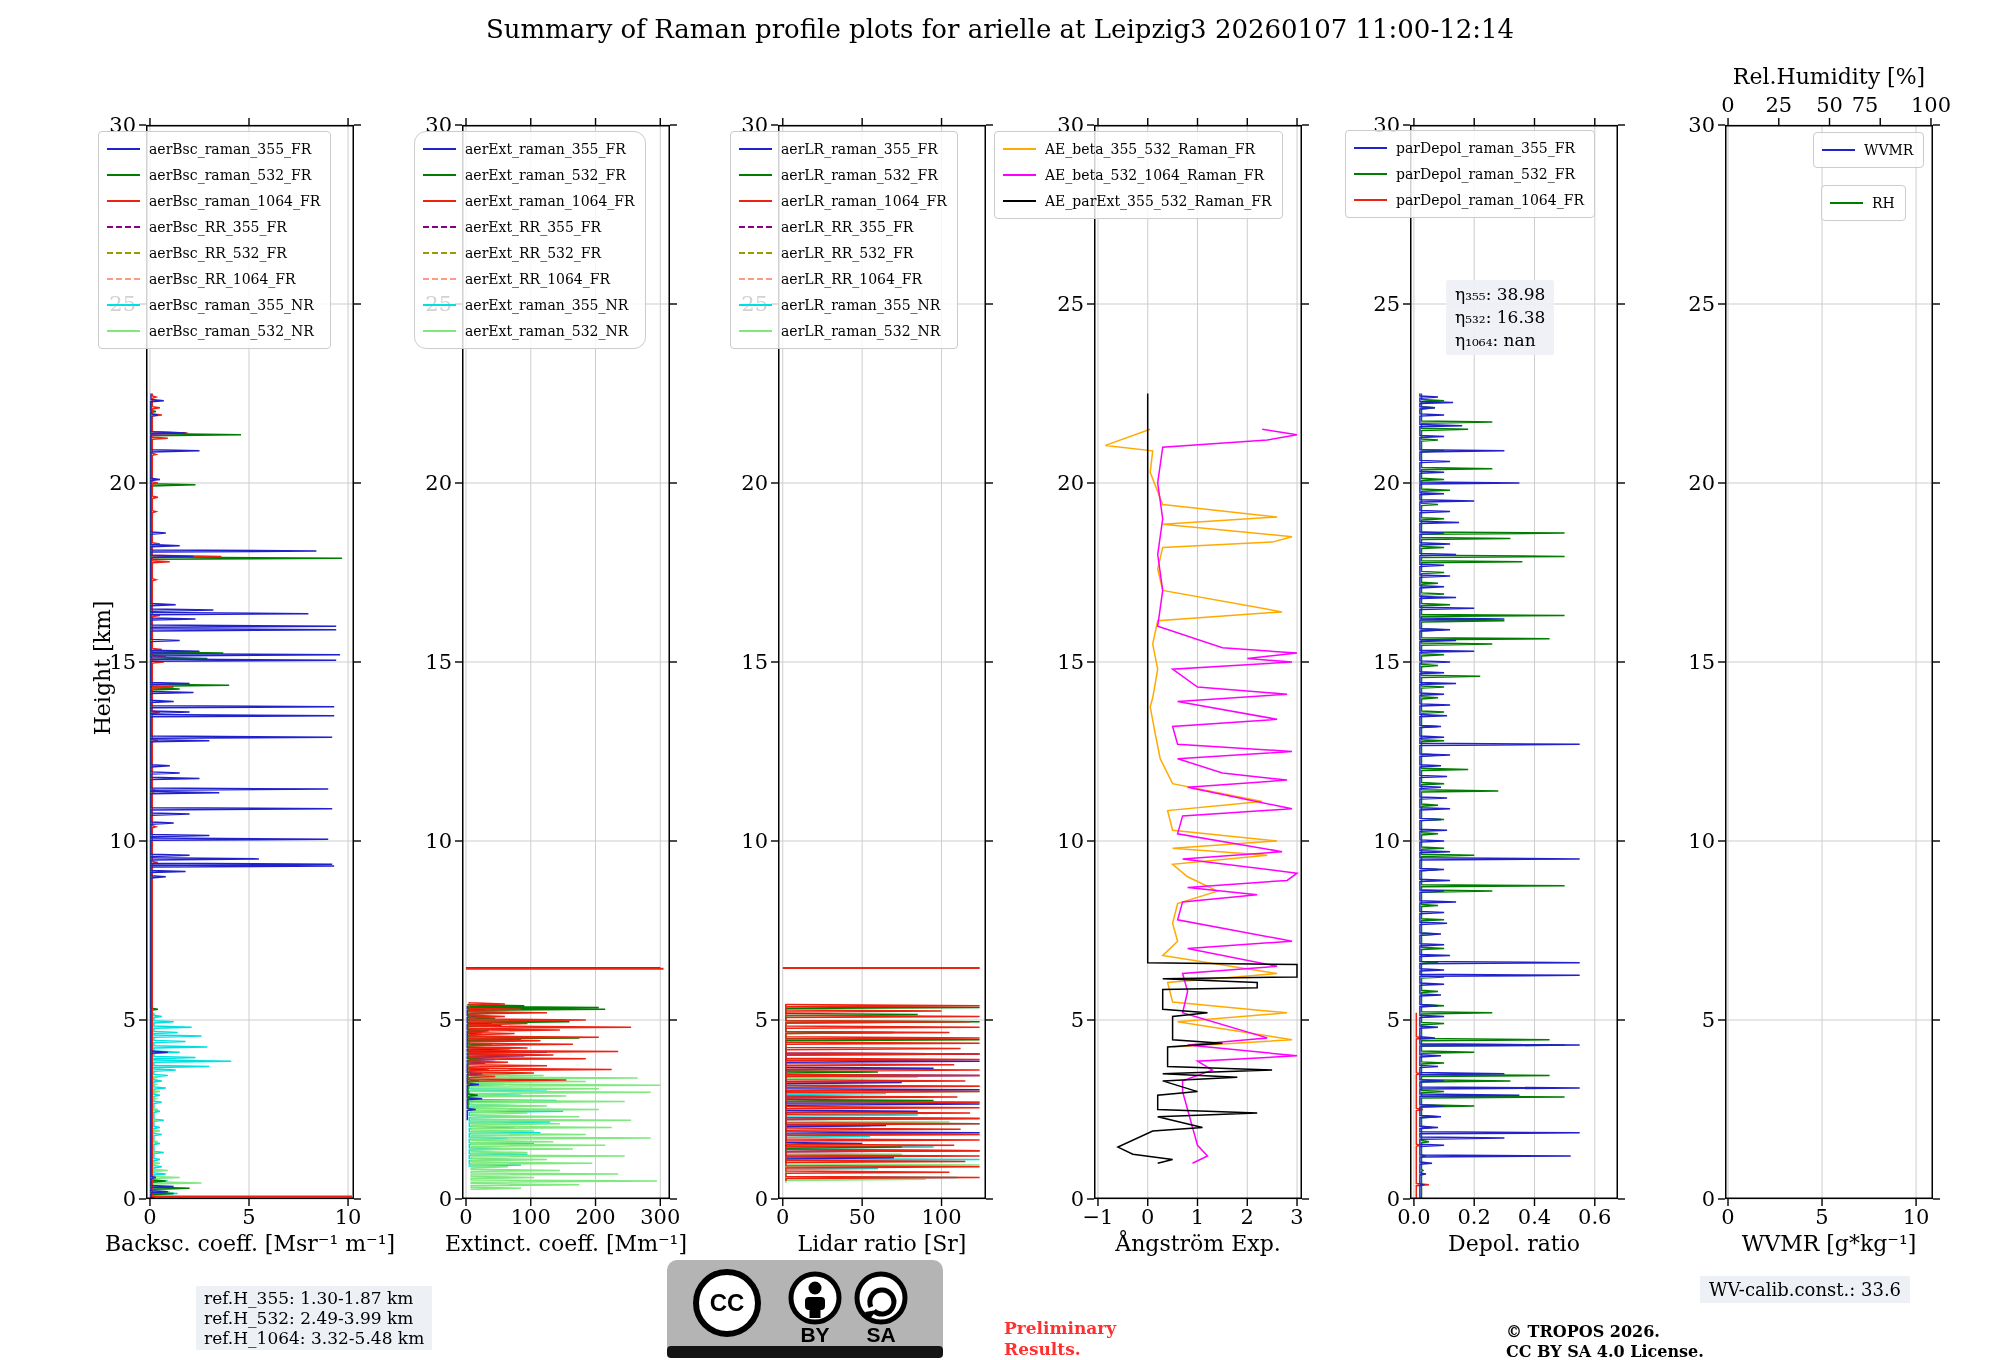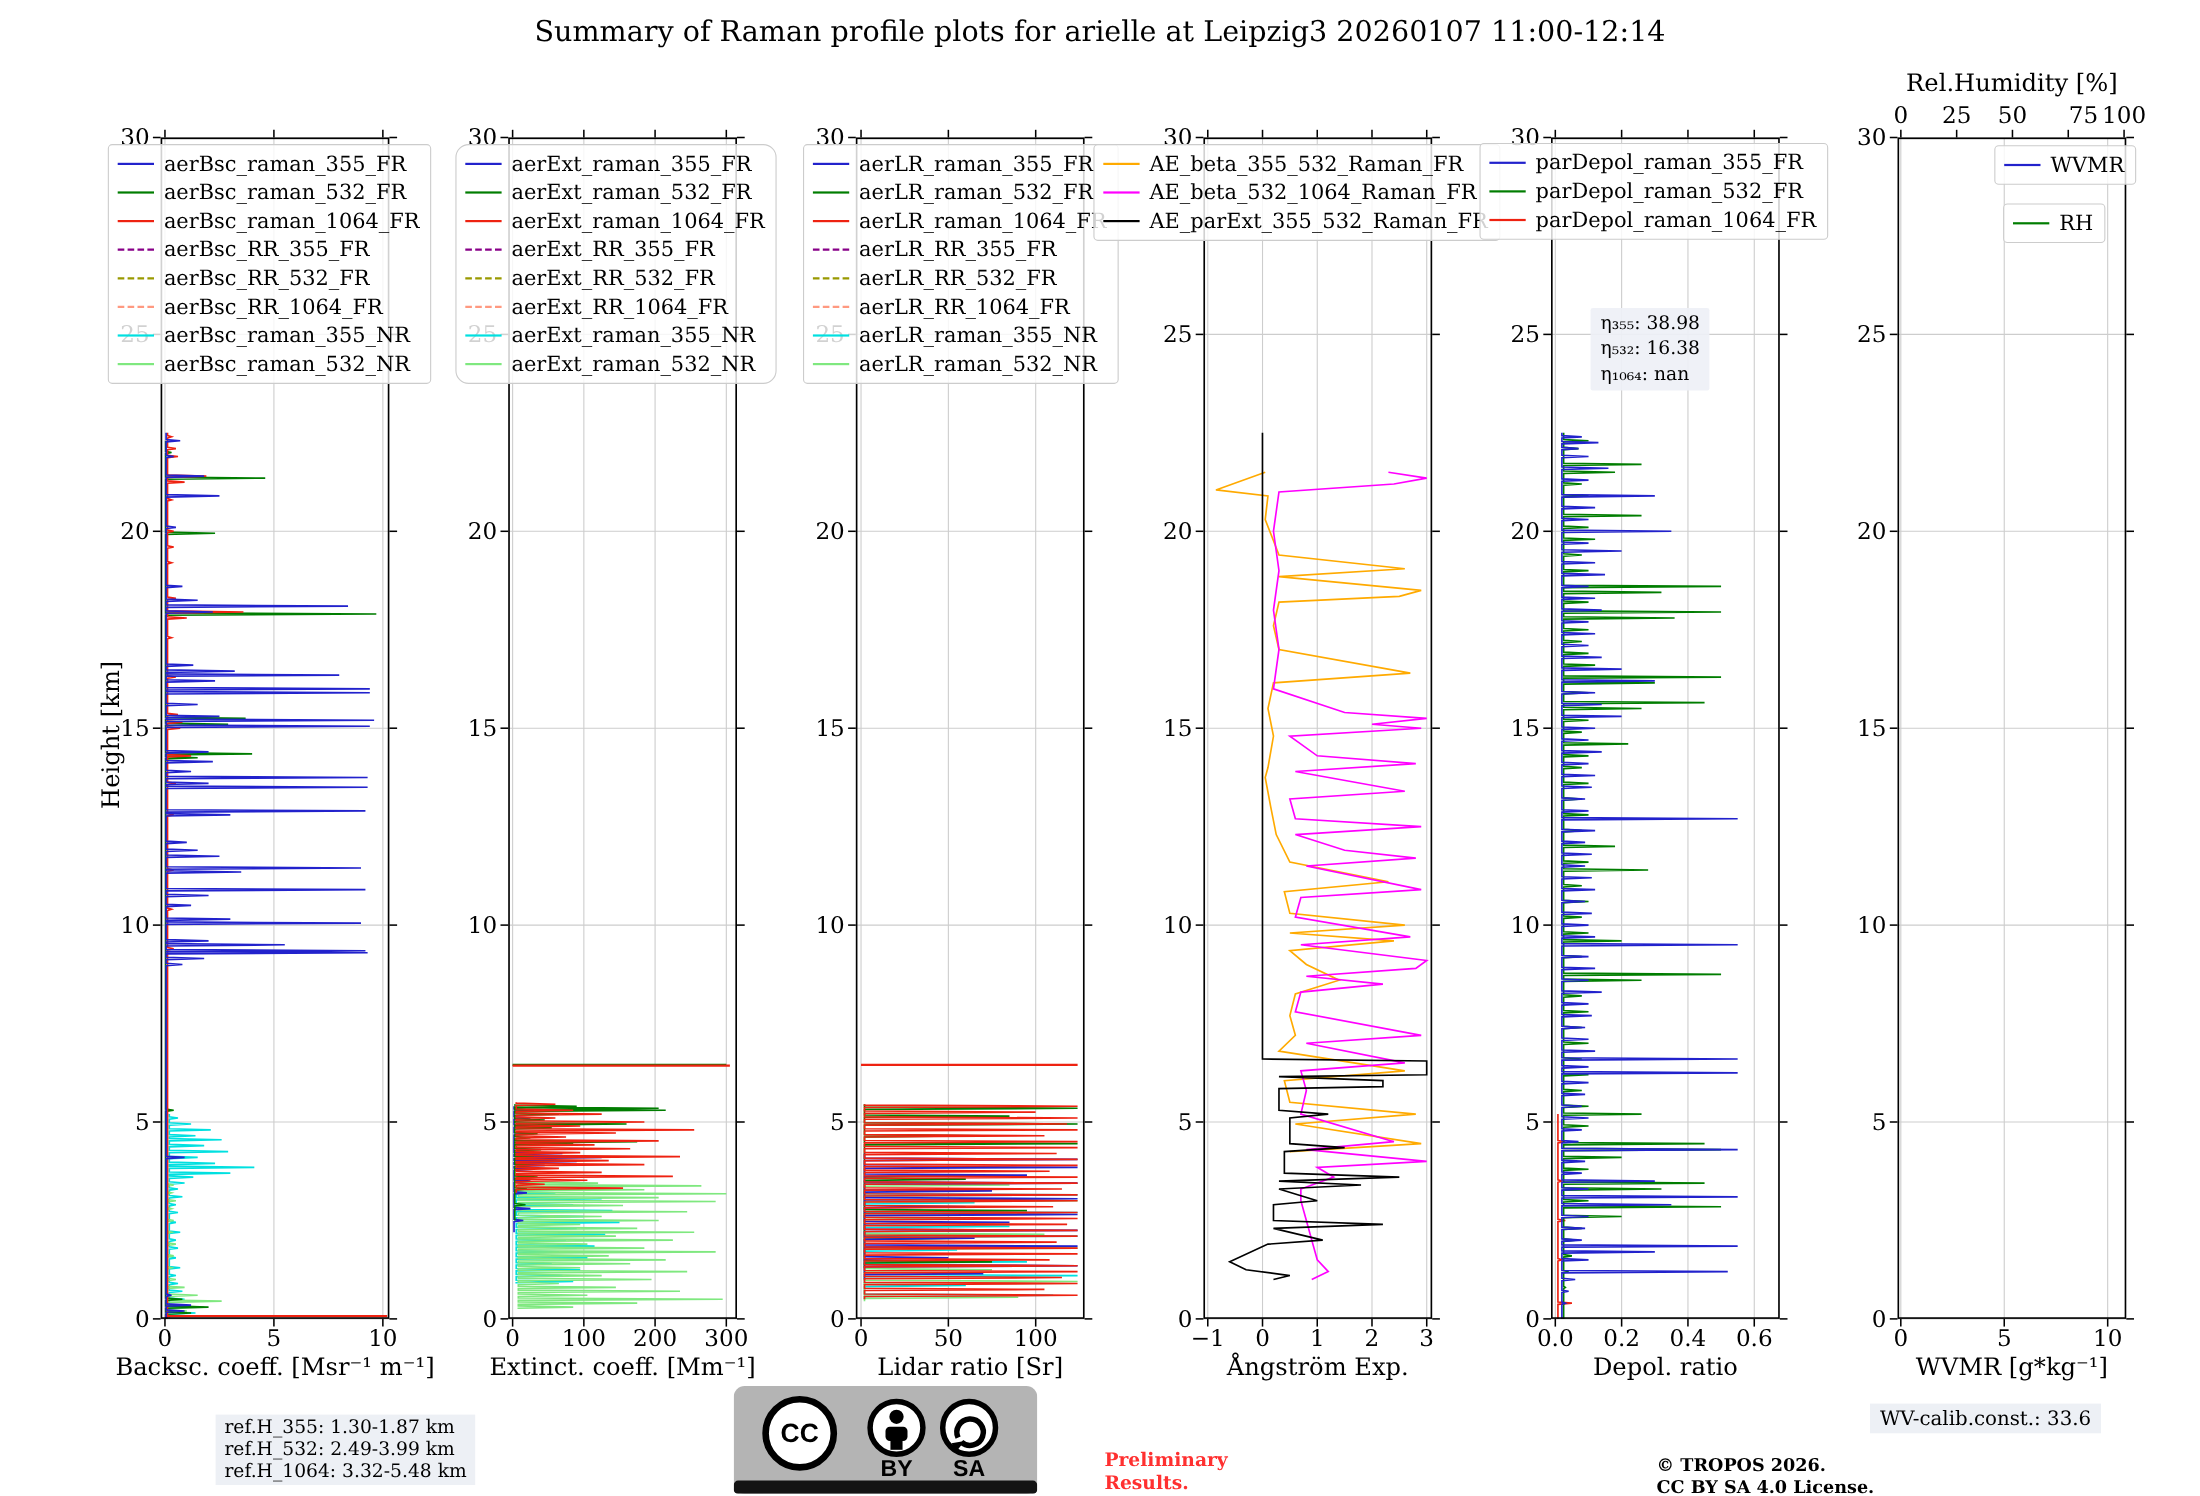--- a/index.html
+++ b/index.html
@@ -10,21 +10,21 @@
         font-size:22px;white-space:nowrap;}
   .panel{position:absolute;top:125px;width:208px;height:1074px;}
   .p0{left:146px}.p1{left:462px}.p2{left:778px}.p3{left:1094px}.p4{left:1410px}.p5{left:1725px}
   .panel svg{position:absolute;left:0;top:0;overflow:visible;}
   .xtick{position:absolute;top:1080px;transform:translateX(-50%);font-size:21px;}
   .ytick{position:absolute;left:-10px;transform:translate(-100%,-50%);font-size:21px;}
   .xaxlab{position:absolute;top:1106px;left:50%;transform:translateX(-50%);font-size:22px;white-space:nowrap;}
   .toptick{position:absolute;top:-32px;transform:translateX(-50%);font-size:21px;}
   .topaxlab{position:absolute;top:-61px;left:50%;transform:translateX(-50%);font-size:22px;white-space:nowrap;}
   .legend{position:absolute;background:rgba(255,255,255,.82);border:1px solid #cccccc;border-radius:4px;
-          padding:4px 10px 4px 8px;font-size:19px;line-height:26px;white-space:nowrap;z-index:3;}
+          padding:4px 10px 4px 8px;font-size:14px;line-height:26px;white-space:nowrap;z-index:3;}
   .lrow{display:flex;align-items:center;}
   .lline{width:33px;height:0;border-top:2.4px solid #000;margin-right:9px;flex:none;}
   .anno{position:absolute;background:rgba(238,240,246,.92);padding:3px 9px;font-size:17px;line-height:23px;
         border-radius:2px;z-index:3;}
   .refbox{position:absolute;left:196px;top:1286px;background:#edf0f5;padding:2px 8px;font-size:17px;line-height:20px;}
   .ccbadge{position:absolute;left:667px;top:1260px;width:276px;height:98px;}
   .prelim{position:absolute;left:1004px;top:1318px;color:#ff3030;font-weight:bold;font-size:17px;line-height:21px;}
   .tropos{position:absolute;left:1506px;top:1322px;font-weight:bold;font-size:16px;line-height:20px;}
   .wvbox{position:absolute;left:1700px;top:1276px;background:#edf0f5;padding:3px 9px;font-size:18px;}
 </style>
@@ -485,21 +485,21 @@
       <div class="ytick" style="top: 716px;">10</div>
       <div class="ytick" style="top: 537px;">15</div>
       <div class="ytick" style="top: 358px;">20</div>
       <div class="ytick" style="top: 179px;">25</div>
       <div class="ytick" style="top: 0px;">30</div>
       <div class="xaxlab">WVMR [g*kg⁻¹]</div>
       <div class="topaxlab">Rel.Humidity [%]</div>
       <div class="toptick" style="left: 3.0439px;">0</div>
       <div class="toptick" style="left: 53.7756px;">25</div>
       <div class="toptick" style="left: 104.507px;">50</div>
-      <div class="toptick" style="left: 169px;">75</div>
+      <div class="toptick" style="left: 140px;">75</div>
       <div class="toptick" style="left: 205.971px;">100</div>
       <div class="legend" style="left: 88px; top: 7px;">
         <div class="lrow">
           <span class="lline" style="border-top-color: rgb(34, 34, 204);"></span>
           <span>WVMR</span>
         </div>
       </div>
       <div class="legend" style="left: 96px; top: 60px;">
         <div class="lrow">
           <span class="lline" style="border-top-color: rgb(0, 125, 0);"></span>

